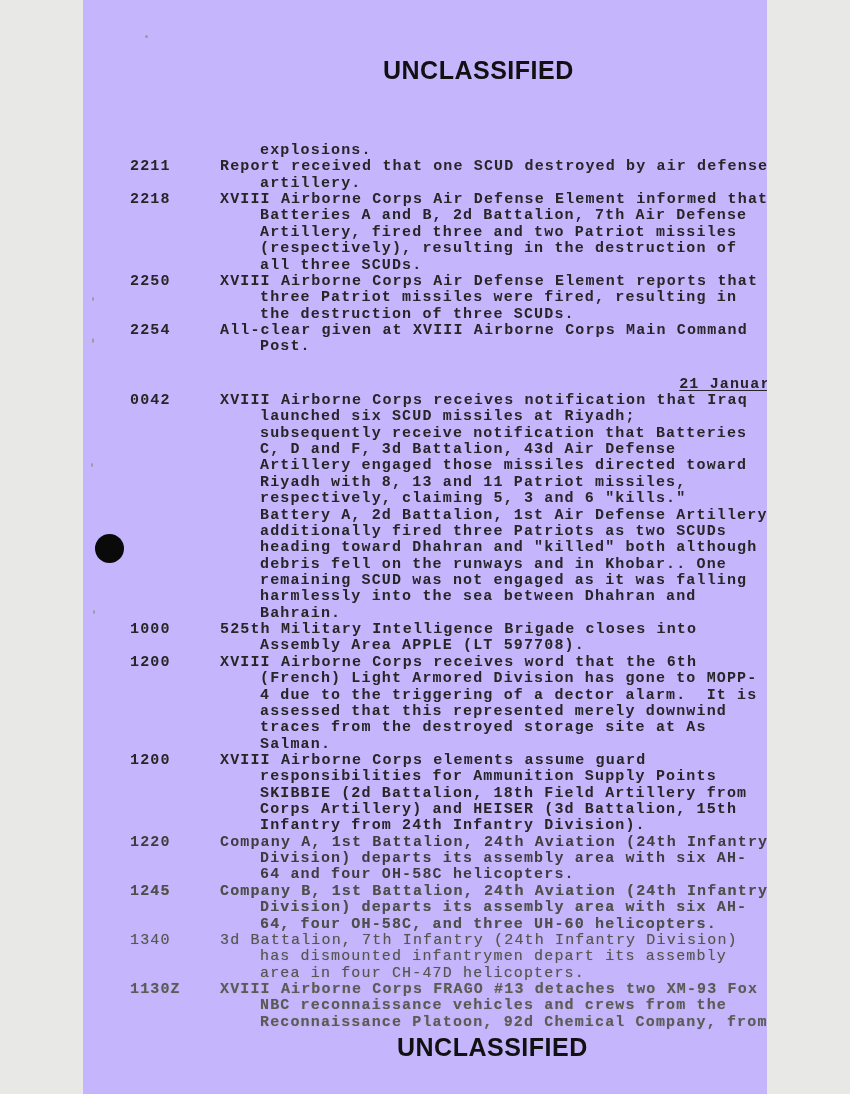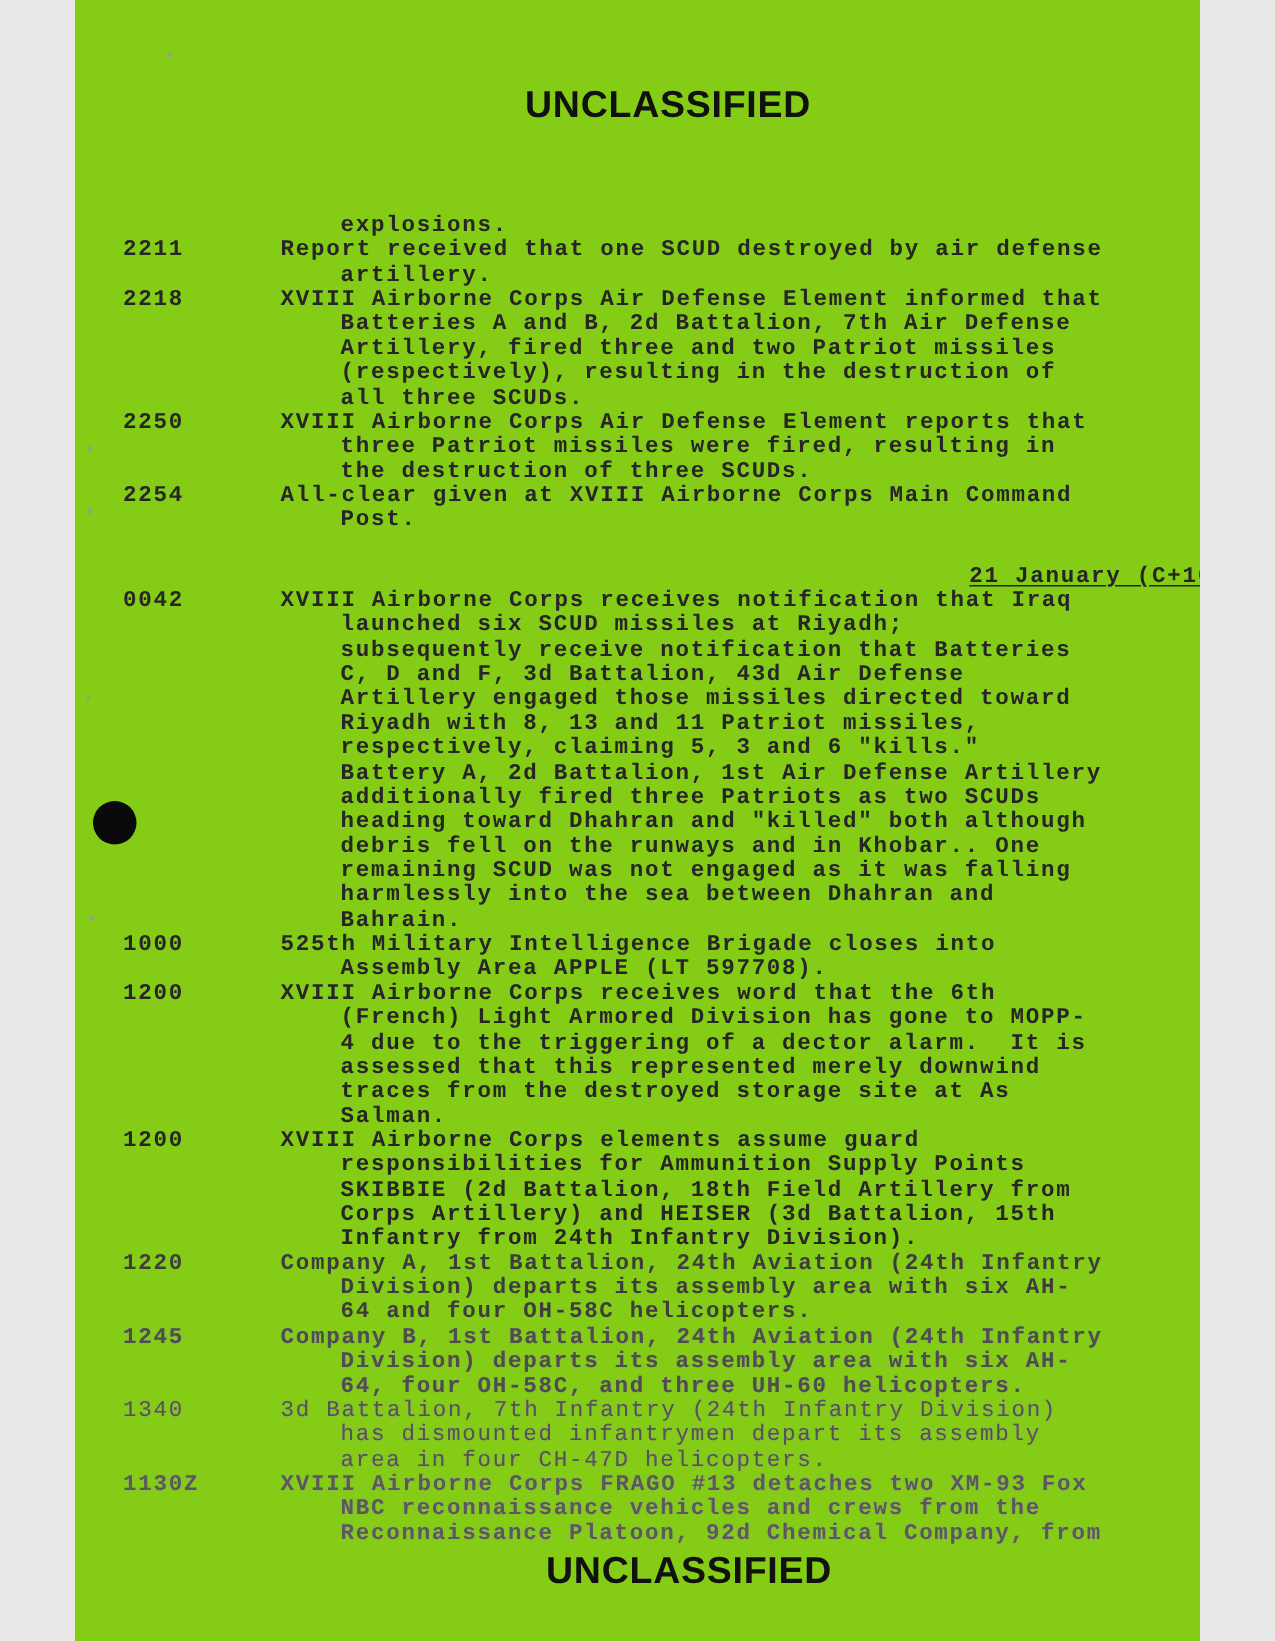--- a/index.html
+++ b/index.html
@@ -1,21 +1,21 @@
 <!DOCTYPE html>
 <html><head>
 <meta charset="utf-8">
 <style>
   html,body { margin:0; padding:0; background:#e8e8e6; }
   .page {
     position: relative;
-    width: 750px;
+    width: 684px;
     height: 1094px;
     margin: 0 auto;
-    background: #84cc16;
+    background: #c4b5fd;
     overflow: hidden;
     font-family: "Liberation Mono", "DejaVu Sans Mono", monospace;
   }
   .classification {
     position: absolute;
     font-family: "Liberation Sans", "DejaVu Sans", sans-serif;
     font-weight: 700;
     color: #111;
     letter-spacing: 0.5px;
     white-space: pre;
@@ -34,21 +34,21 @@
     white-space: pre;
   }
   .section-heading {
     margin-top: 21px;
     margin-left: 32px;
     text-decoration: underline;
     text-underline-offset: 2px;
     text-align: right;
   }
   .entry { position: relative; padding-left: 137px; }
-  .entry .time { position: absolute; left: 32px; top: 0; }
+  .entry .time { position: absolute; left: 47px; top: 0; }
   .entry .line.cont { padding-left: 40px; }
 
   
   .section-1 div.entry:nth-of-type(6) { color:#3d3d3d; font-weight:700; }
   .section-1 div.entry:nth-of-type(7) { color:#4e4e4e; font-weight:700; text-shadow:0 0 0.6px #8a8a8a; }
   .section-1 div.entry:nth-of-type(8) { color:#545454; font-weight:400; text-shadow:0 0 0.8px #939393; }
   .section-1 div.entry:nth-of-type(9) { color:#5a5a5a; font-weight:700; text-shadow:0 0 0.9px #9c9c9c; }
 
   .hole-punch {
     position: absolute; left: 12px; top: 534px;

